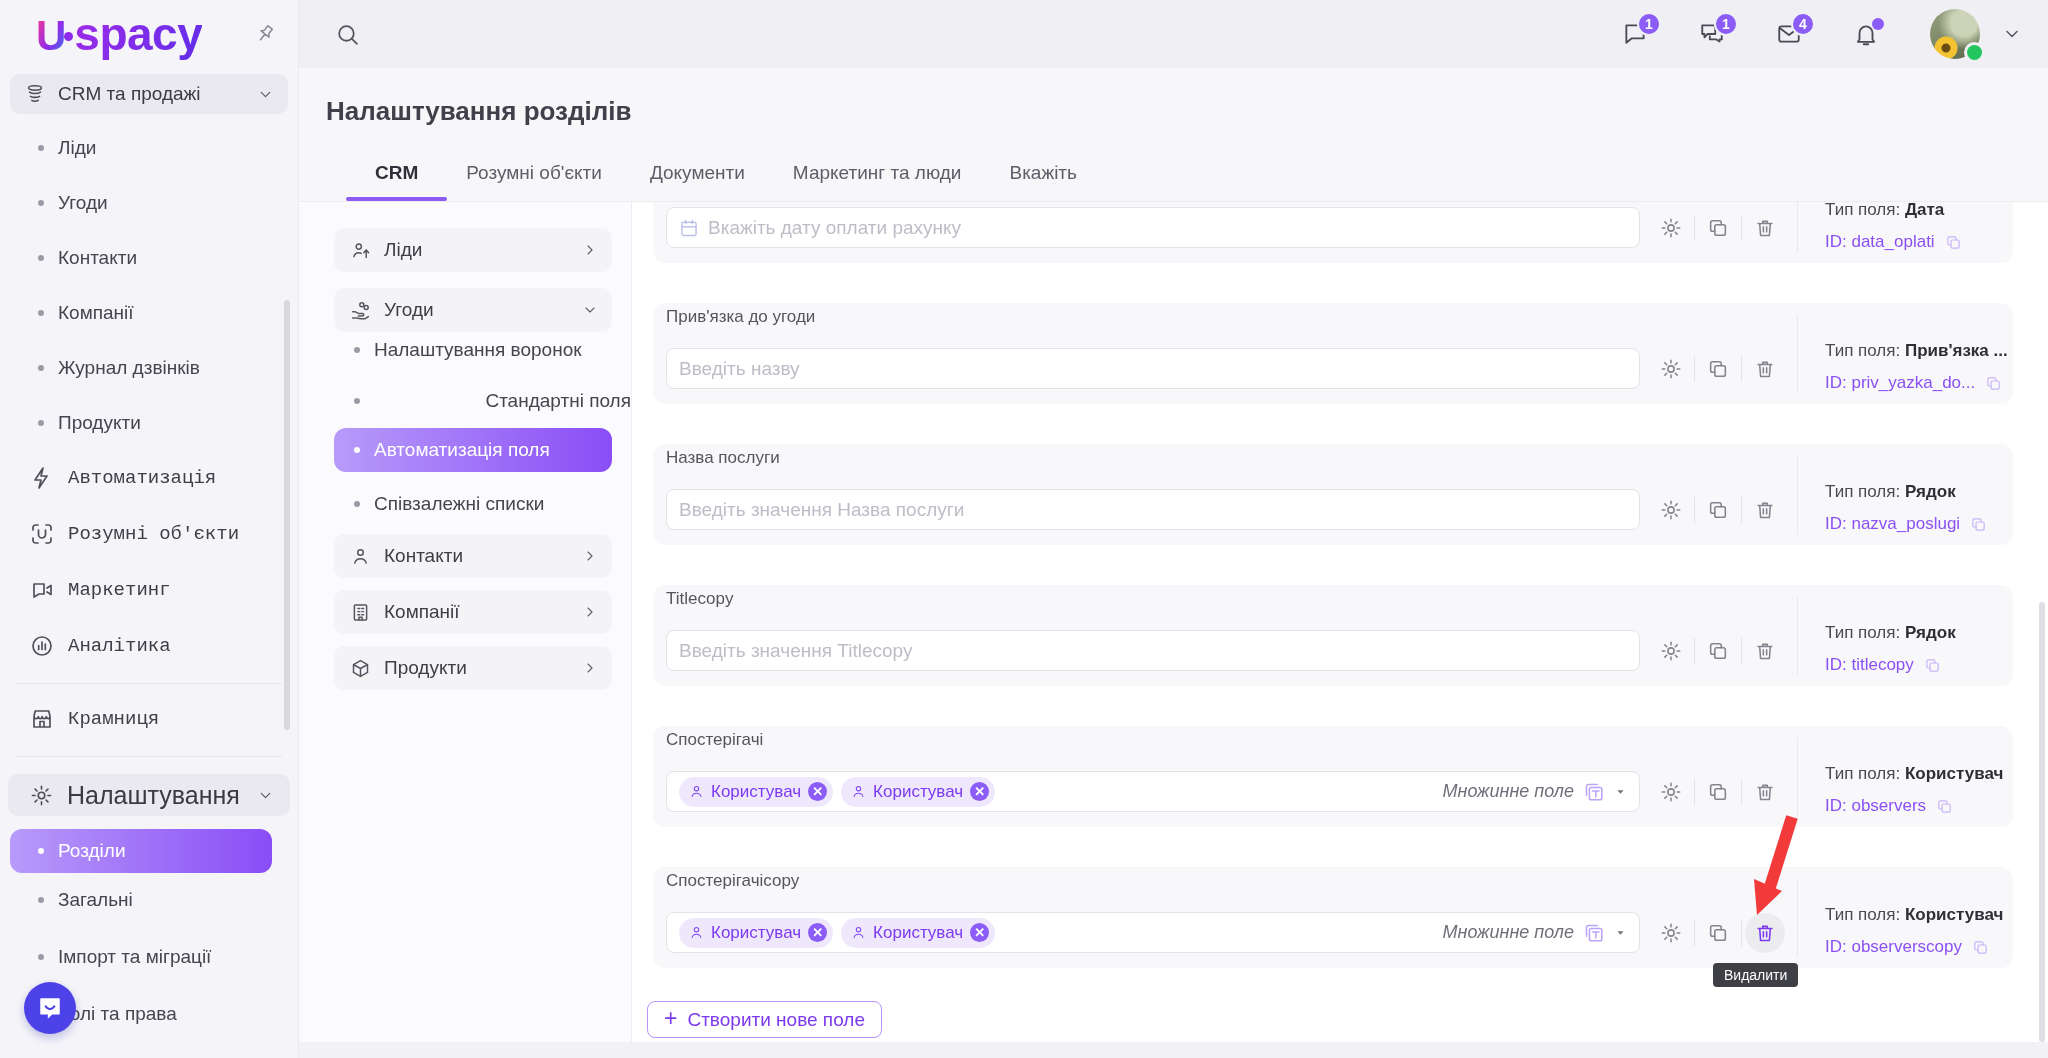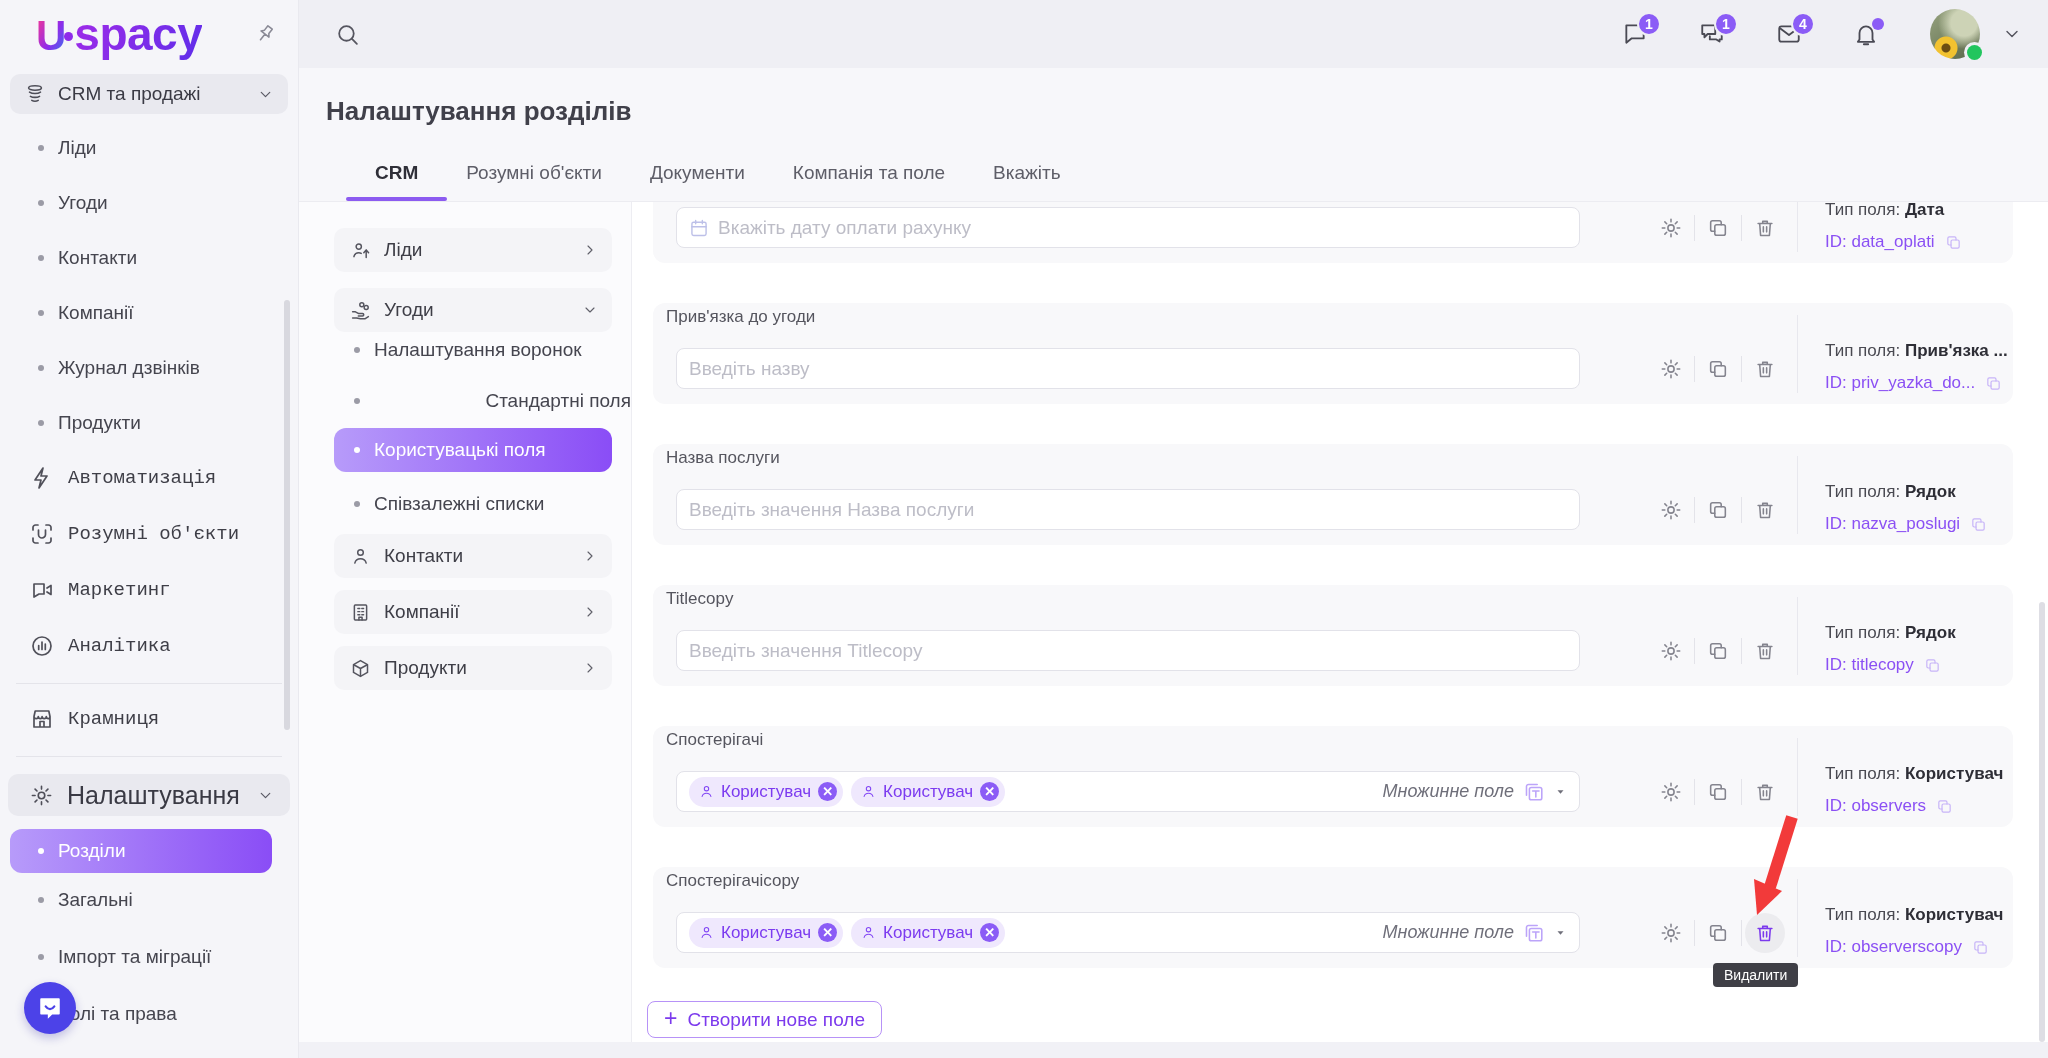--- a/index.html
+++ b/index.html
@@ -113,21 +113,21 @@
   .mt12 { margin-top:12px !important; }
 
   .fields-panel { position:absolute; left:333px; top:0; width:1416px; height:840px; background:#FFFFFF;
     overflow:hidden; }
   .panel-scroll { position:absolute; right:3px; top:400px; width:6px; height:440px; border-radius:3px; background:#DEDEE4; z-index:8; }
 
   .field-card { position:relative; margin-left:21px; width:1360px; height:101px; background:#F8F8FA;
     border-radius:12px; margin-top:40px; }
   .field-card.first { margin-top:-40px; }
   .f-label { position:absolute; left:13px; top:3px; font-size:17px; color:#55555E; line-height:22px; }
-  .f-input { position:absolute; left:23px; top:45px; width:904px; height:41px; background:#fff;
+  .f-input { position:absolute; left:13px; top:45px; width:974px; height:41px; background:#fff;
     border:1px solid #E2E2E9; border-radius:8px; display:flex; align-items:center; padding:0 12px; cursor:text; }
   .ph { font-size:19px; color:#BDBDC7; }
   .cal { width:20px; height:20px; color:#BDC0E8; margin-right:9px; }
   .chips { display:flex; gap:8px; }
   .chip { height:30px; border-radius:15px; background:#EFE8FD; display:flex; align-items:center;
     gap:7px; padding:0 6px 0 10px; cursor:pointer; }
   .chip .ic { width:15px; height:15px; color:#8247F5; }
   .chip-t { font-size:17px; color:#7C3BF0; }
   .chip-x { width:19px; height:19px; border-radius:50%; background:#8B5CF6; color:#fff; font-size:13px;
     font-weight:700; display:flex; align-items:center; justify-content:center; cursor:pointer; }
@@ -364,21 +364,21 @@
     </div>
   </div>
 </header>
 
 <section class="header-band">
   <h1 class="page-title">Налаштування розділів</h1>
   <ul class="tabs" id="tabs">
       <li class="tab active">CRM</li>
       <li class="tab">Розумні об'єкти</li>
       <li class="tab">Документи</li>
-      <li class="tab">Компанія та поле</li>
+      <li class="tab">Маркетинг та люди</li>
       <li class="tab">Вкажіть</li>
     </ul>
 </section>
 
 <main class="content">
   <nav class="subnav-col" id="subnav">
       <div class="sn-pill">
         <span class="ic ">
           <svg viewBox="0 0 24 24">
             <circle cx="10" cy="7.5" r="3"></circle>
@@ -410,21 +410,21 @@
       <div class="sn-child">
         <span class="bullet"></span>
         <span>Налаштування воронок</span>
       </div>
       <div class="sn-child c2">
         <span class="bullet"></span>
         <span>Стандартні поля</span>
       </div>
       <div class="sn-active">
         <span class="bullet"></span>
-        <span>Користувацькі поля</span>
+        <span>Автоматизація поля</span>
       </div>
       <div class="sn-child c4">
         <span class="bullet"></span>
         <span>Співзалежні списки</span>
       </div>
       <div class="sn-pill mt12">
         <span class="ic ">
           <svg viewBox="0 0 24 24">
             <circle cx="12" cy="7.5" r="3.2"></circle>
             <path d="M5.5 19.5c.8-3.2 3.4-4.9 6.5-4.9s5.7 1.7 6.5 4.9"></path>

